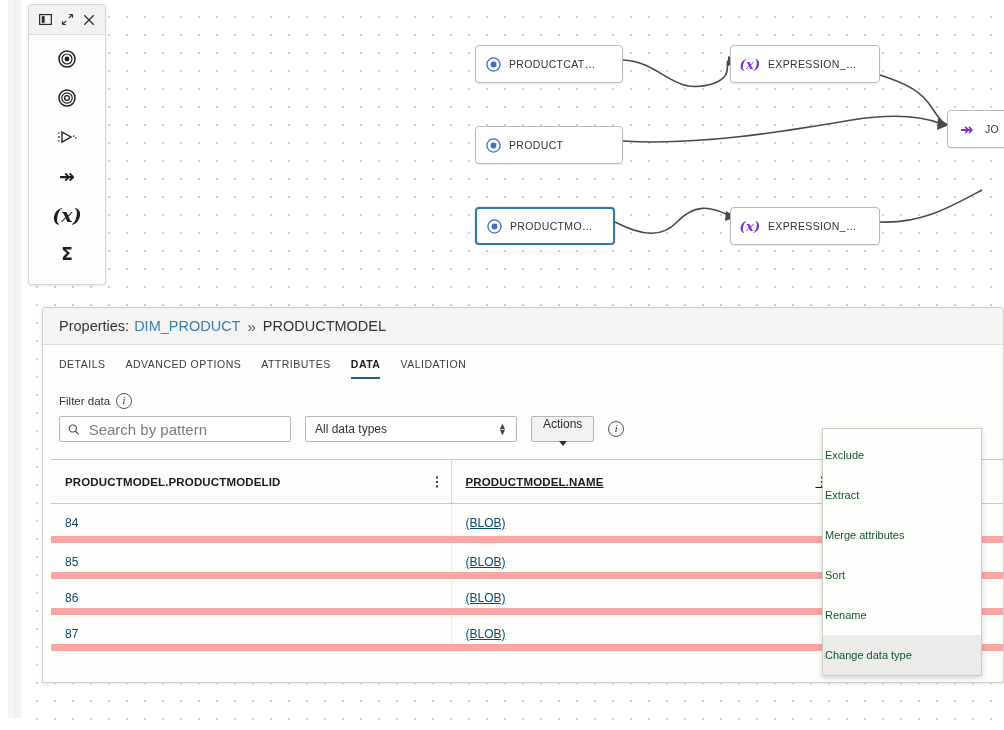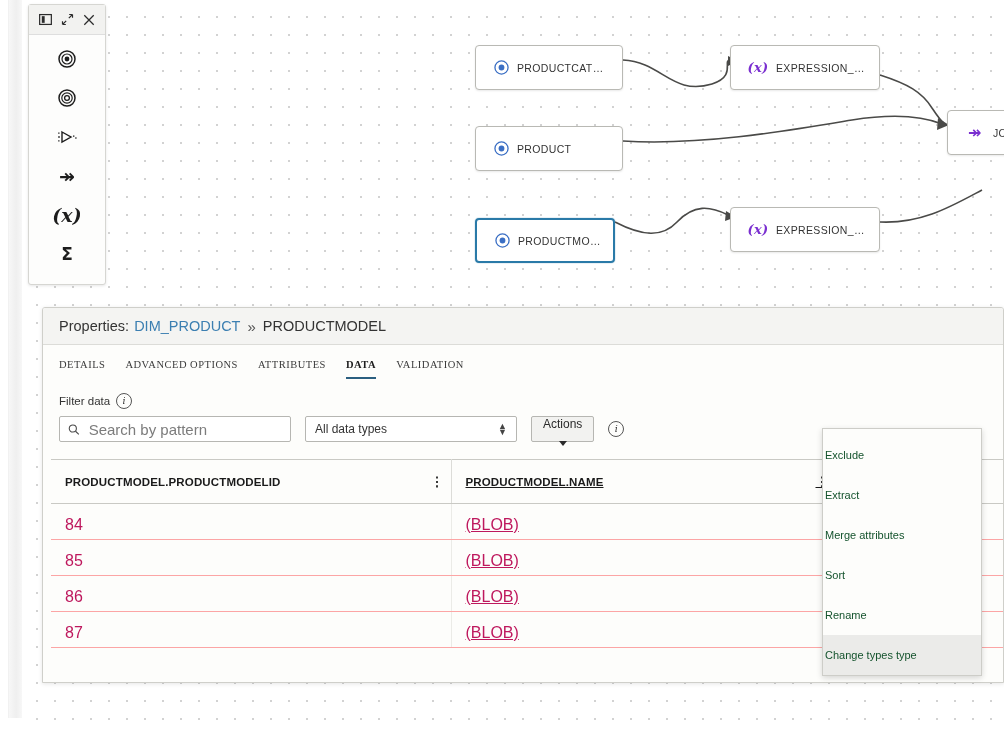--- a/index.html
+++ b/index.html
@@ -83,39 +83,38 @@
     color: #1d1d1d;
     font-size: 17px;
   }
   .glyph-sum { font-family: "DejaVu Sans", sans-serif; font-size: 17px; font-weight: 600;}
   .glyph-fx { font-family: "DejaVu Serif", serif; font-size: 19px; font-style: italic; font-weight: 600;}
   .glyph-join { font-family: "DejaVu Sans", sans-serif; font-size: 19px; font-weight: 700; }
 
   
   .node {
     position: absolute;
-    height: 45px;
+    height: 38px;
     background: #ffffff;
     border: 1px solid #b9b9b4;
     border-radius: 4px;
     box-shadow: 0 1px 2px rgba(0,0,0,0.09);
     display: flex;
     align-items: center;
-    padding-left: 17px;
+    padding-left: 9px;
     box-sizing: border-box;
     font-size: 10.5px;
     letter-spacing: .35px;
     color: #333333;
     white-space: nowrap;
     overflow: hidden;
   }
   .node.selected {
     border: 2px solid #2a7aa8;
     box-shadow: 0 0 0 1px rgba(42,122,168,0.10);
-    margin-top: 11px;
   }
   .node-ico {
     width: 16px; height: 16px;
     margin-right: 8px;
     flex: 0 0 auto;
     display: flex; align-items: center; justify-content: center;
   }
   .node-ico.fx {
     color: #7a2fd0;
     font-family: "DejaVu Serif", serif;
@@ -161,21 +160,20 @@
   .props-head .crumb-cur { color: #333333; }
 
   .tabs {
     height: 34px;
     display: flex;
     align-items: flex-end;
     padding-left: 16px;
     gap: 20px;
     box-sizing: border-box;
     border-bottom: 0;
-    font-family: Liberation Serif, serif;
   }
   .tab {
     font-size: 10.5px;
     letter-spacing: .5px;
     color: #3b3b3b;
     padding-bottom: 7px;
     border-bottom: 2px solid transparent;
   }
   .tab.active {
     font-weight: bold;
@@ -265,24 +263,24 @@
     color: #1a1a1a;
     text-align: left;
     padding: 0 12px 0 14px;
     box-sizing: border-box;
     white-space: nowrap;
   }
   .th-in { display:flex; align-items:center; justify-content:space-between; }
   .kebab { color:#2b2b2b; font-size:13px; letter-spacing:0; line-height:9px; width:8px; text-align:center;}
   .tbl td {
     height: 36px;
-    border-bottom: 1px solid #fca5a5;
+    border-bottom: 7px solid #fca5a5;
     border-right: 1px solid #ebebe7;
-    font-size: 16px;
-    color: #be185d;
+    font-size: 12px;
+    color: #0c4a6e;
     padding: 12px 12px 0 14px;
     vertical-align: top;
     box-sizing: border-box;
     white-space: nowrap;
   }
   .c1 { width: 400px; }
   .c2 { width: 385px; text-decoration: underline; }
   .c3 { width: 335px; }
 
   
@@ -521,16 +519,16 @@
       </table>
     </div>
   </div>
 
   <div class="ctx">
     <div class="ctx-item">Exclude</div>
     <div class="ctx-item">Extract</div>
     <div class="ctx-item">Merge attributes</div>
     <div class="ctx-item">Sort</div>
     <div class="ctx-item">Rename</div>
-    <div class="ctx-item hi">Change types type</div>
+    <div class="ctx-item hi">Change data type</div>
   </div>
 
 </div>
 
 </body></html>

